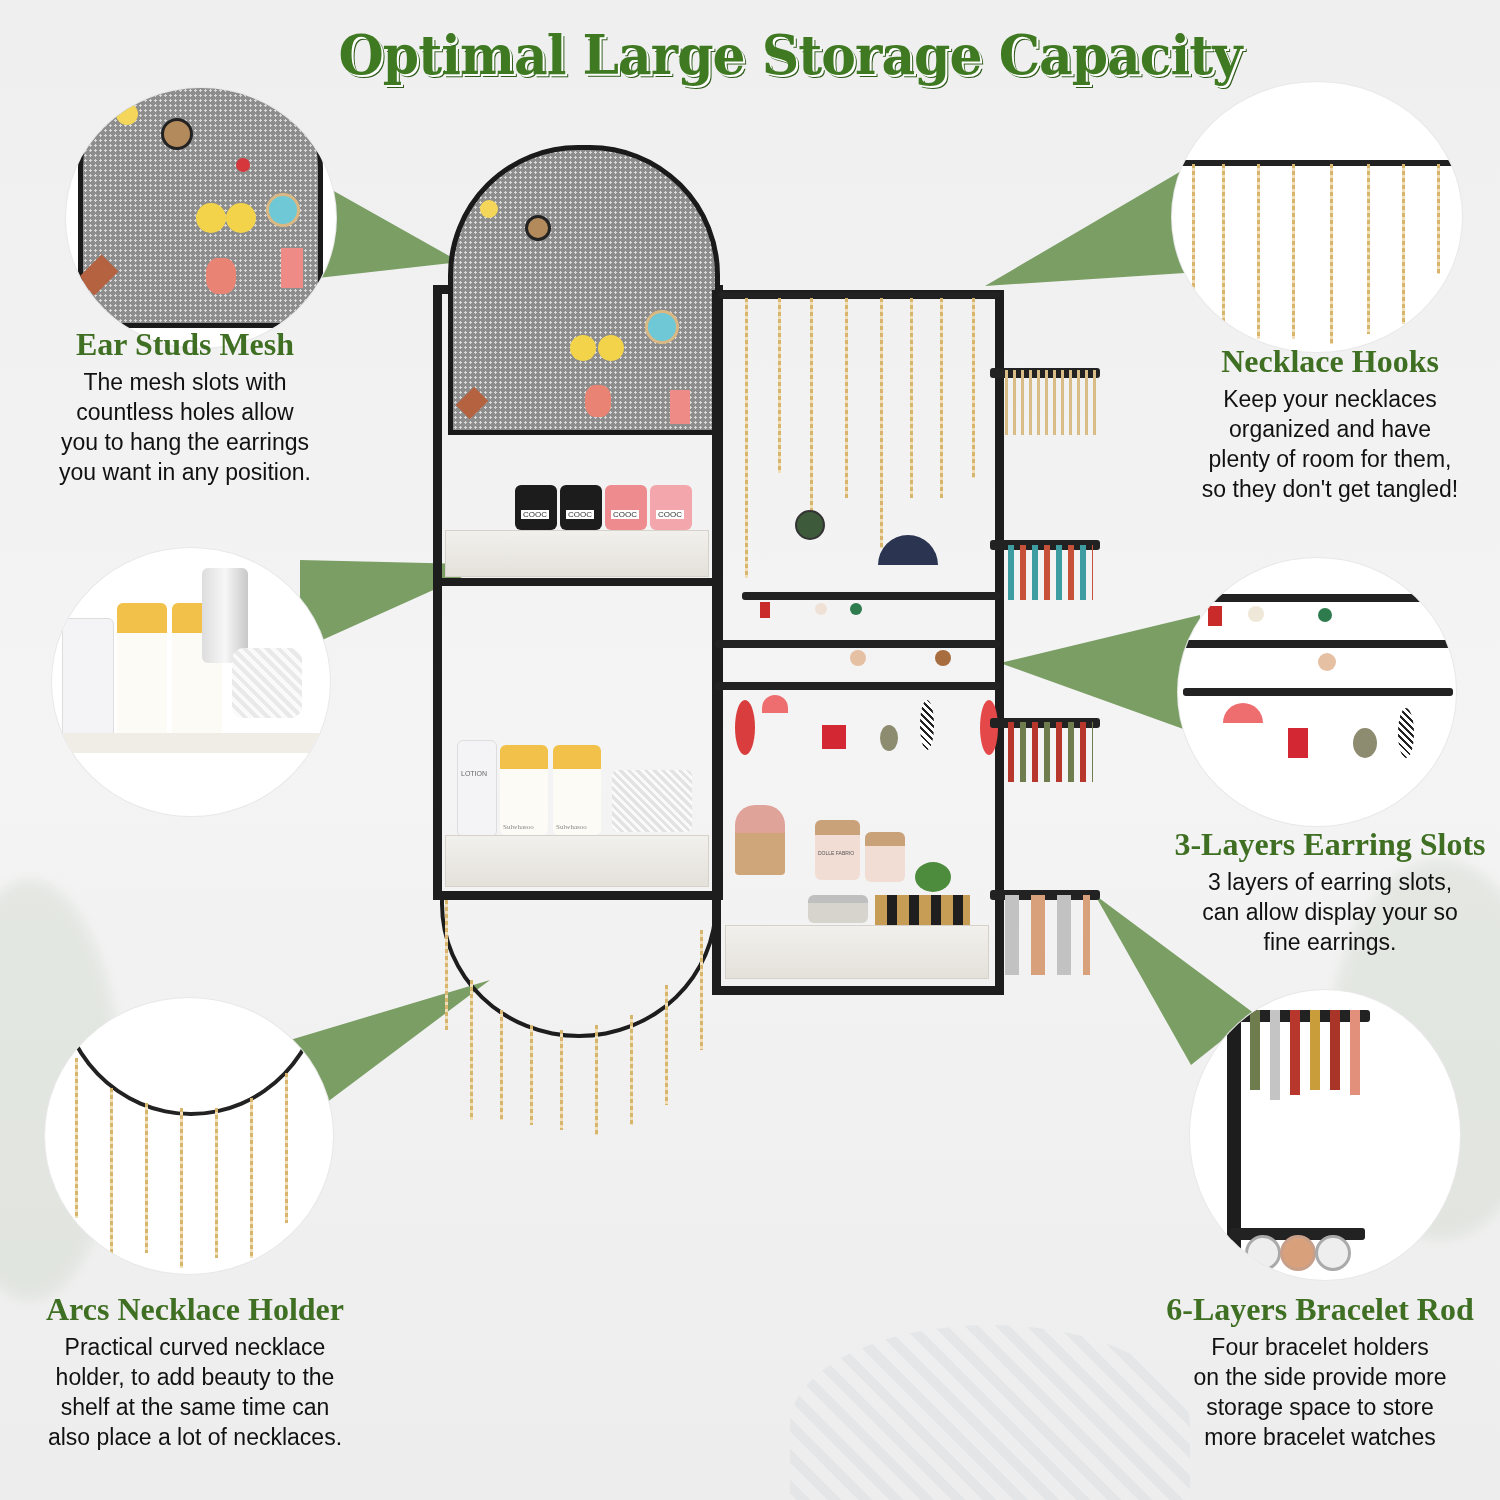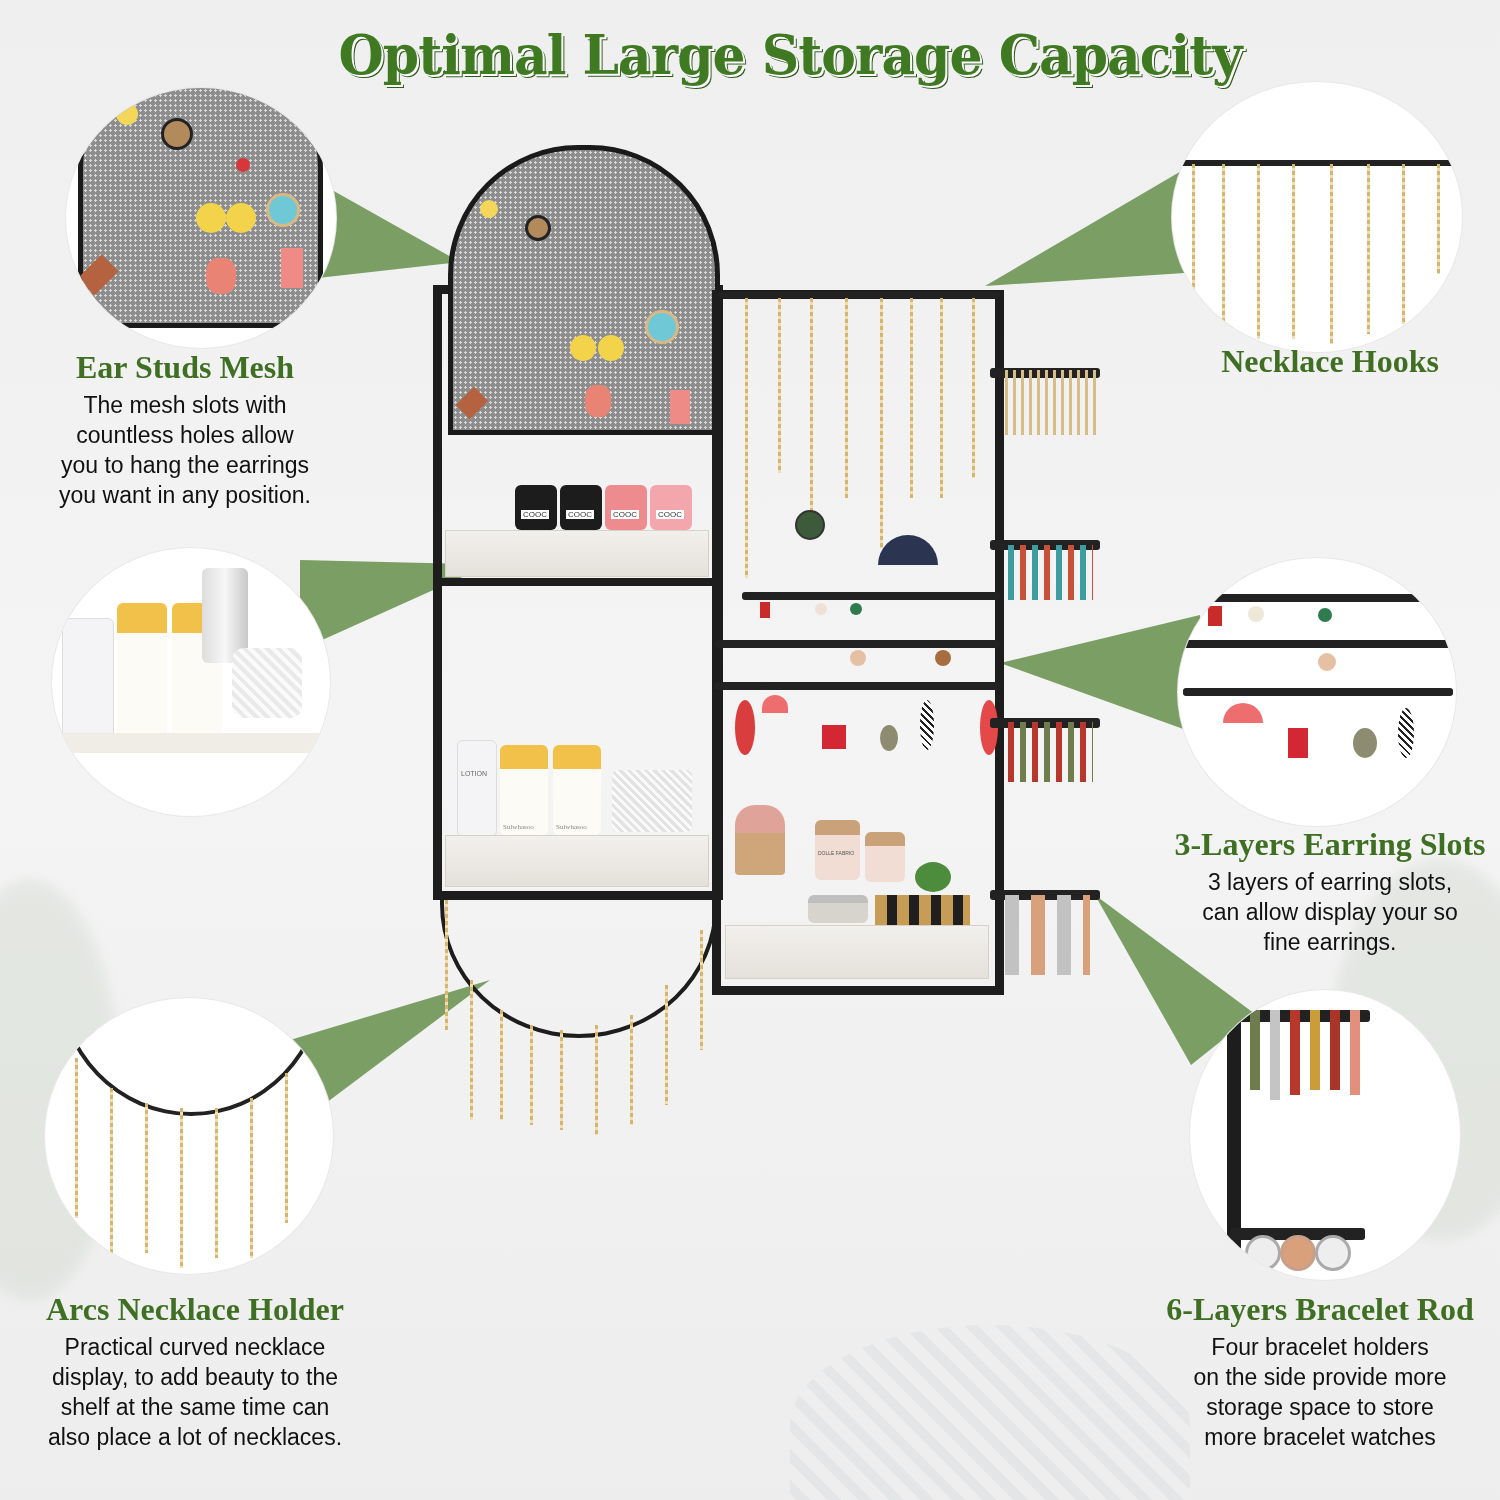--- a/index.html
+++ b/index.html
@@ -205,51 +205,57 @@
 
 <div class="rod" style="left:990px;top:368px;width:110px;"></div>
 <div class="rod" style="left:990px;top:540px;width:110px;"></div>
 <div class="rod" style="left:990px;top:718px;width:110px;"></div>
 <div class="rod" style="left:990px;top:890px;width:110px;"></div>
 <div class="abs" style="left:1005px;top:370px;width:95px;height:65px;background:repeating-linear-gradient(90deg,#d8bd86 0 3px,transparent 3px 8px);"></div>
 <div class="abs" style="left:1008px;top:545px;width:85px;height:55px;background:repeating-linear-gradient(90deg,#3e9da0 0 6px,transparent 6px 12px,#c8513a 12px 18px,transparent 18px 24px);"></div>
 <div class="abs" style="left:1008px;top:722px;width:85px;height:60px;background:repeating-linear-gradient(90deg,#b8372d 0 6px,transparent 6px 12px,#6f7c4d 12px 18px,transparent 18px 24px);"></div>
 <div class="abs" style="left:1005px;top:895px;width:85px;height:80px;background:repeating-linear-gradient(90deg,#c2c2c2 0 14px,transparent 14px 26px,#d9a07c 26px 40px,transparent 40px 52px);"></div>
 
-<div class="callout" style="left:20px;top:348px;width:330px;">
+<div class="callout" style="left:20px;top:325px;width:330px;">
   <h2>Ear Studs Mesh</h2>
   <p>
     <span>The mesh slots with</span><br>
     <span>countless holes allow</span><br>
     <span>you to hang the earrings</span><br>
     <span>you want in any position.</span>
   </p>
 </div>
 
 <div class="callout" style="left:1160px;top:342px;width:340px;">
   <h2>Necklace Hooks</h2>
+  <p>
+    <span>Keep your necklaces</span><br>
+    <span>organized and have</span><br>
+    <span>plenty of room for them,</span><br>
+    <span>so they don't get tangled!</span>
+  </p>
 </div>
 
 <div class="callout" style="left:0;top:825px;width:360px;">
 </div>
 
 <div class="callout" style="left:1160px;top:825px;width:340px;">
   <h2>3-Layers Earring Slots</h2>
   <p>
     <span>3 layers of earring slots,</span><br>
     <span>can allow display your so</span><br>
     <span>fine earrings.</span>
   </p>
 </div>
 
 <div class="callout" style="left:10px;top:1290px;width:370px;">
   <h2>Arcs Necklace Holder</h2>
   <p>
     <span>Practical curved necklace</span><br>
-    <span>display, to add beauty to the</span><br>
+    <span>holder, to add beauty to the</span><br>
     <span>shelf at the same time can</span><br>
     <span>also place a lot of necklaces.</span>
   </p>
 </div>
 
 <div class="callout" style="left:1140px;top:1290px;width:360px;">
   <h2>6-Layers Bracelet Rod</h2>
   <p>
     <span>Four bracelet holders</span><br>
     <span>on the side provide more</span><br>

